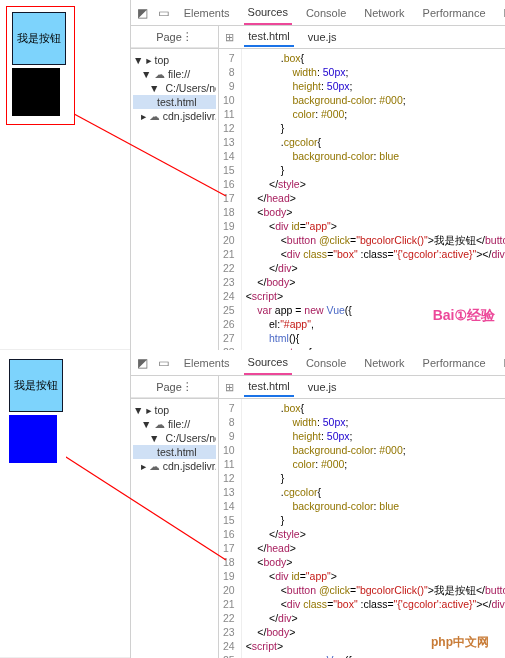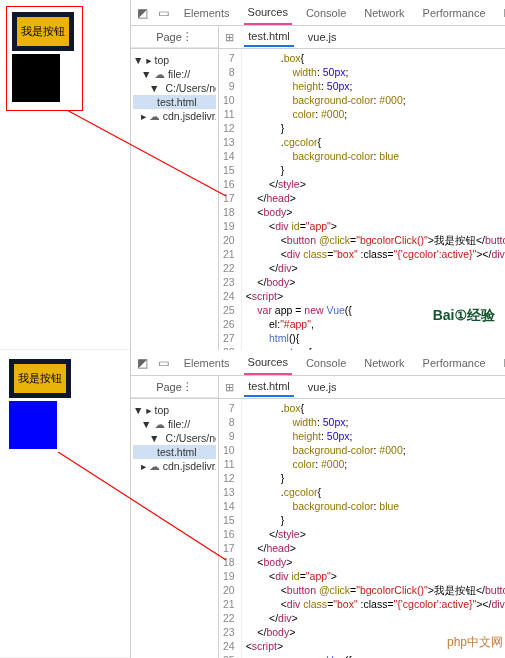--- a/index.html
+++ b/index.html
@@ -1,19 +1,19 @@
 <!DOCTYPE html>
 <html><head>
 <meta charset="utf-8">
 <style>
 *{box-sizing:border-box;margin:0;padding:0;font-family:Arial,sans-serif}
 body{background:#fff;width:505px}
 .shot{position:relative;border-bottom:1px solid #eee}
 .preview{position:absolute;left:6px;top:6px;border:1px solid red;padding:5px 8px 8px 5px;background:#fff;z-index:5}
-.preview button{font-size:11px;padding:7px 4px;background:#eab308;border:5px solid #0f172a;cursor:pointer}
+.preview button{font-size:11px;padding:18px 4px;background:#7dd3fc;border:1px solid #0f172a;cursor:pointer}
 .swatch{width:48px;height:48px;margin-top:3px}
 .devtools{margin-left:130px;background:#fff;font-size:11px;color:#333;border-left:1px solid #d0d0d0}
 .tabbar{display:flex;align-items:center;border-bottom:1px solid #d0d0d0;height:26px;padding:0 6px;gap:10px}
 .tabbar .ic{color:#666;font-size:12px}
 .tabbar .tab{color:#666;padding:5px 4px;cursor:pointer}
 .tabbar .tab.active{color:#333;border-bottom:2px solid #ec4899}
 .subbar{display:flex;border-bottom:1px solid #d0d0d0}
 .pane-l{width:88px;border-right:1px solid #d0d0d0}
 .pane-l .hdr{display:flex;align-items:center;justify-content:center;padding:4px 6px;border-bottom:1px solid #e5e5e5;color:#555}
 .filetabs{display:flex;align-items:center;gap:10px;padding:0 6px;height:22px}
@@ -31,22 +31,22 @@
 .code{display:flex;font-family:Consolas,monospace;font-size:10.5px;line-height:14px}
 .gut{text-align:right;color:#888;padding:2px 6px 2px 4px;border-right:1px solid #eee;background:#fff}
 .src{padding:2px 4px;white-space:pre;color:#000}
 .kw{color:#a71d5d}
 .tg{color:#a71d5d}
 .attr{color:#927500}
 .str{color:#c41a16}
 .num{color:#1c00cf}
 .sel2{color:#927500}
 .fn{color:#4b69c6}
-.wm{position:absolute;right:10px;bottom:24px;color:#14532d;font-size:14px;font-weight:bold;pointer-events:none}
-.wm2{position:absolute;right:2px;bottom:6px;color:#c87b36;font-size:12px;font-weight:normal}
+.wm{position:absolute;right:10px;bottom:24px;color:#ec4899;font-size:14px;font-weight:bold;pointer-events:none}
+.wm2{position:absolute;right:16px;bottom:6px;color:#c87b36;font-size:12px;font-weight:bold}
 .arrow{position:absolute;left:6px;pointer-events:none;z-index:4}
 </style>
 </head>
 <body>
 
 <div class="shot" style="height:350px">
   <div class="preview">
     <button>我是按钮</button>
     <div class="swatch" style="background:#000"></div>
   </div>

